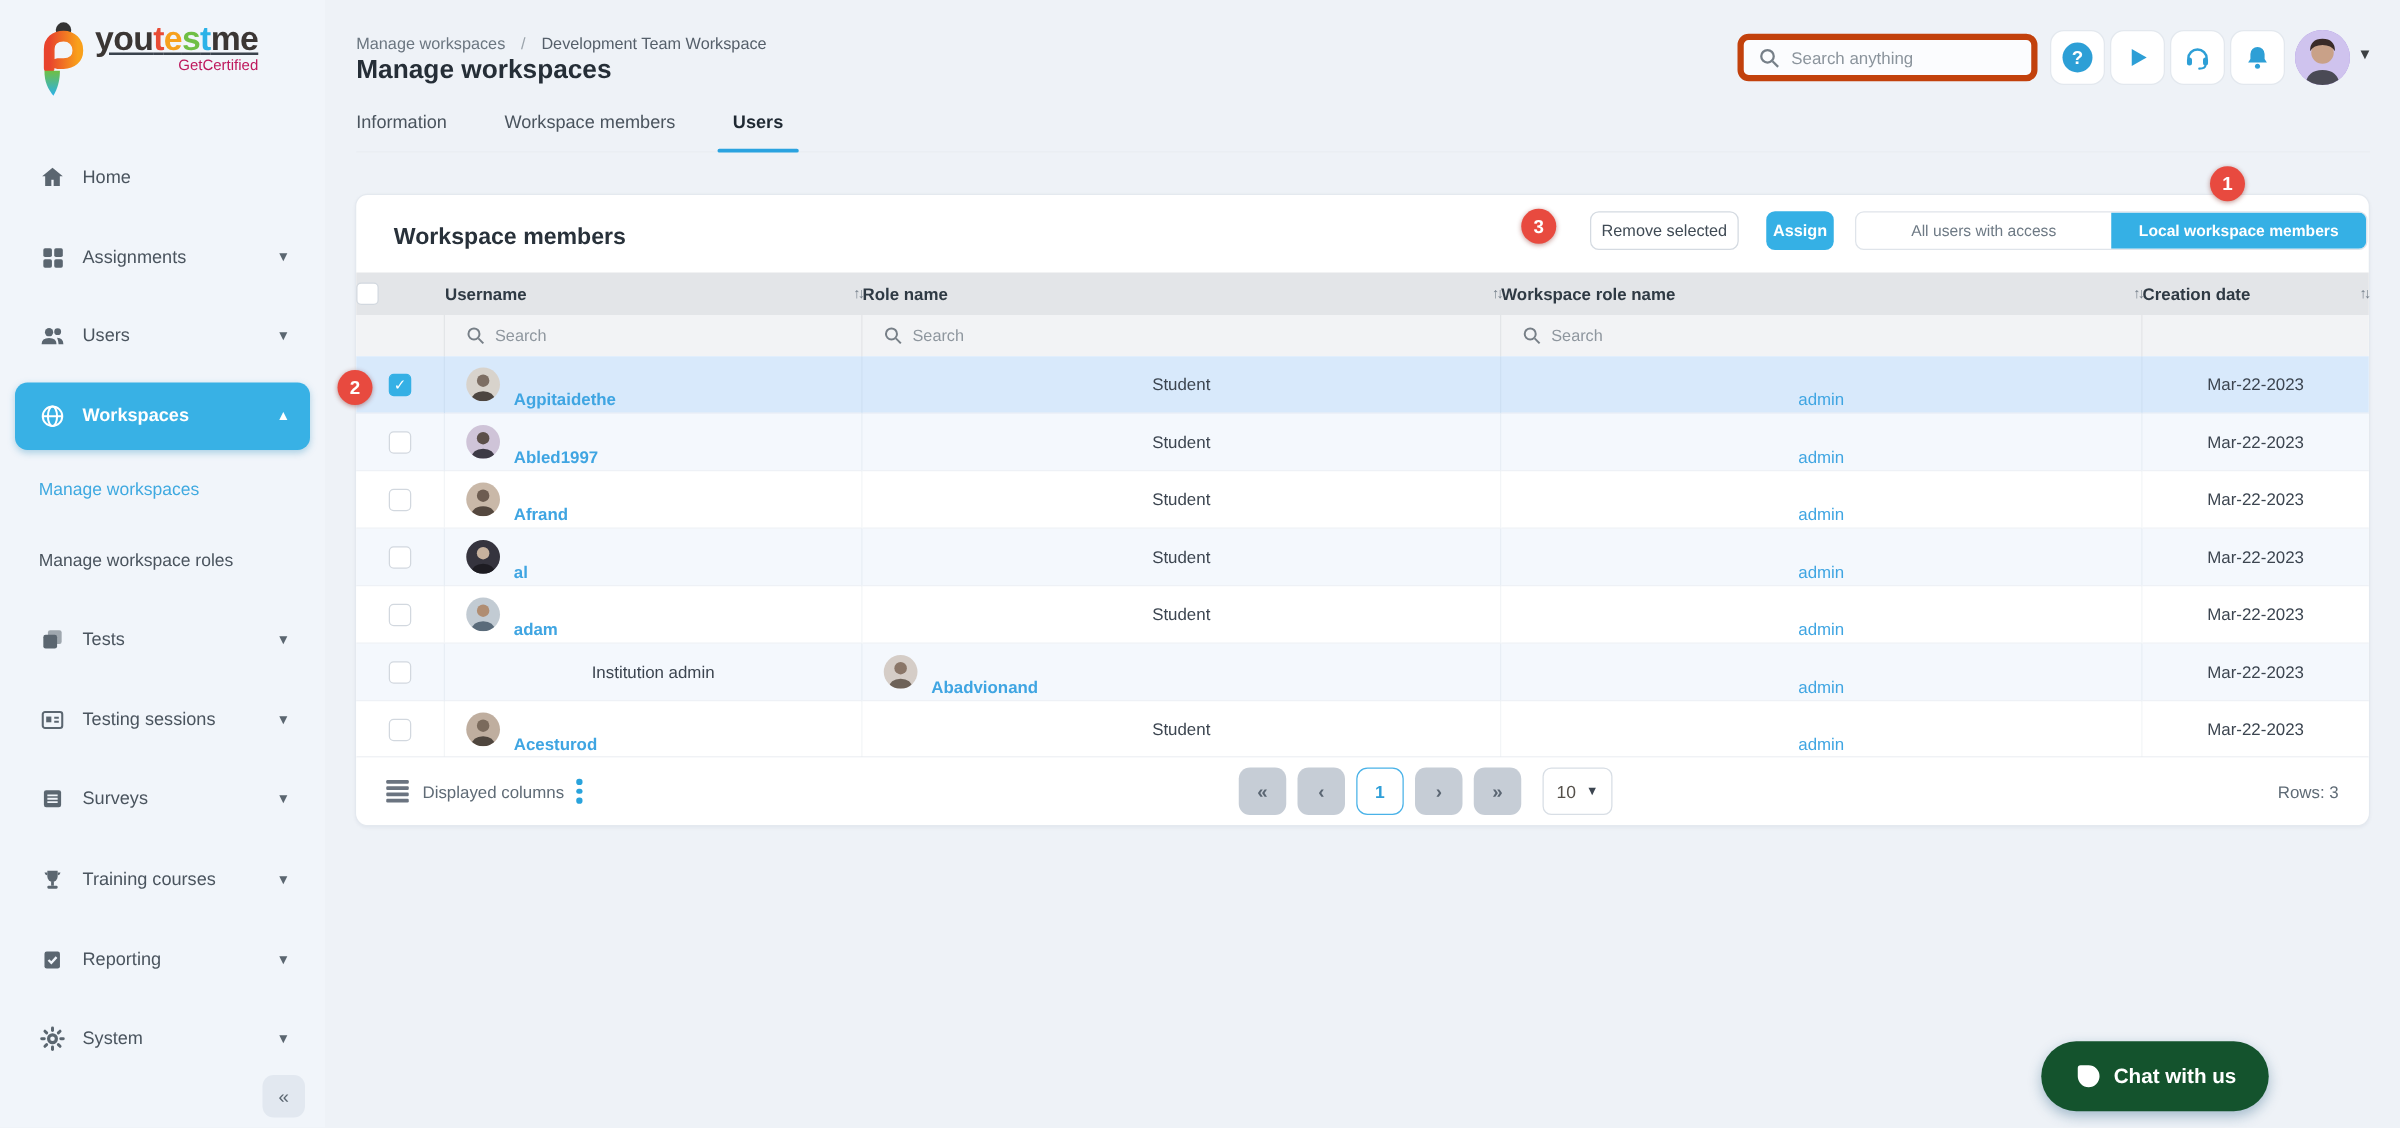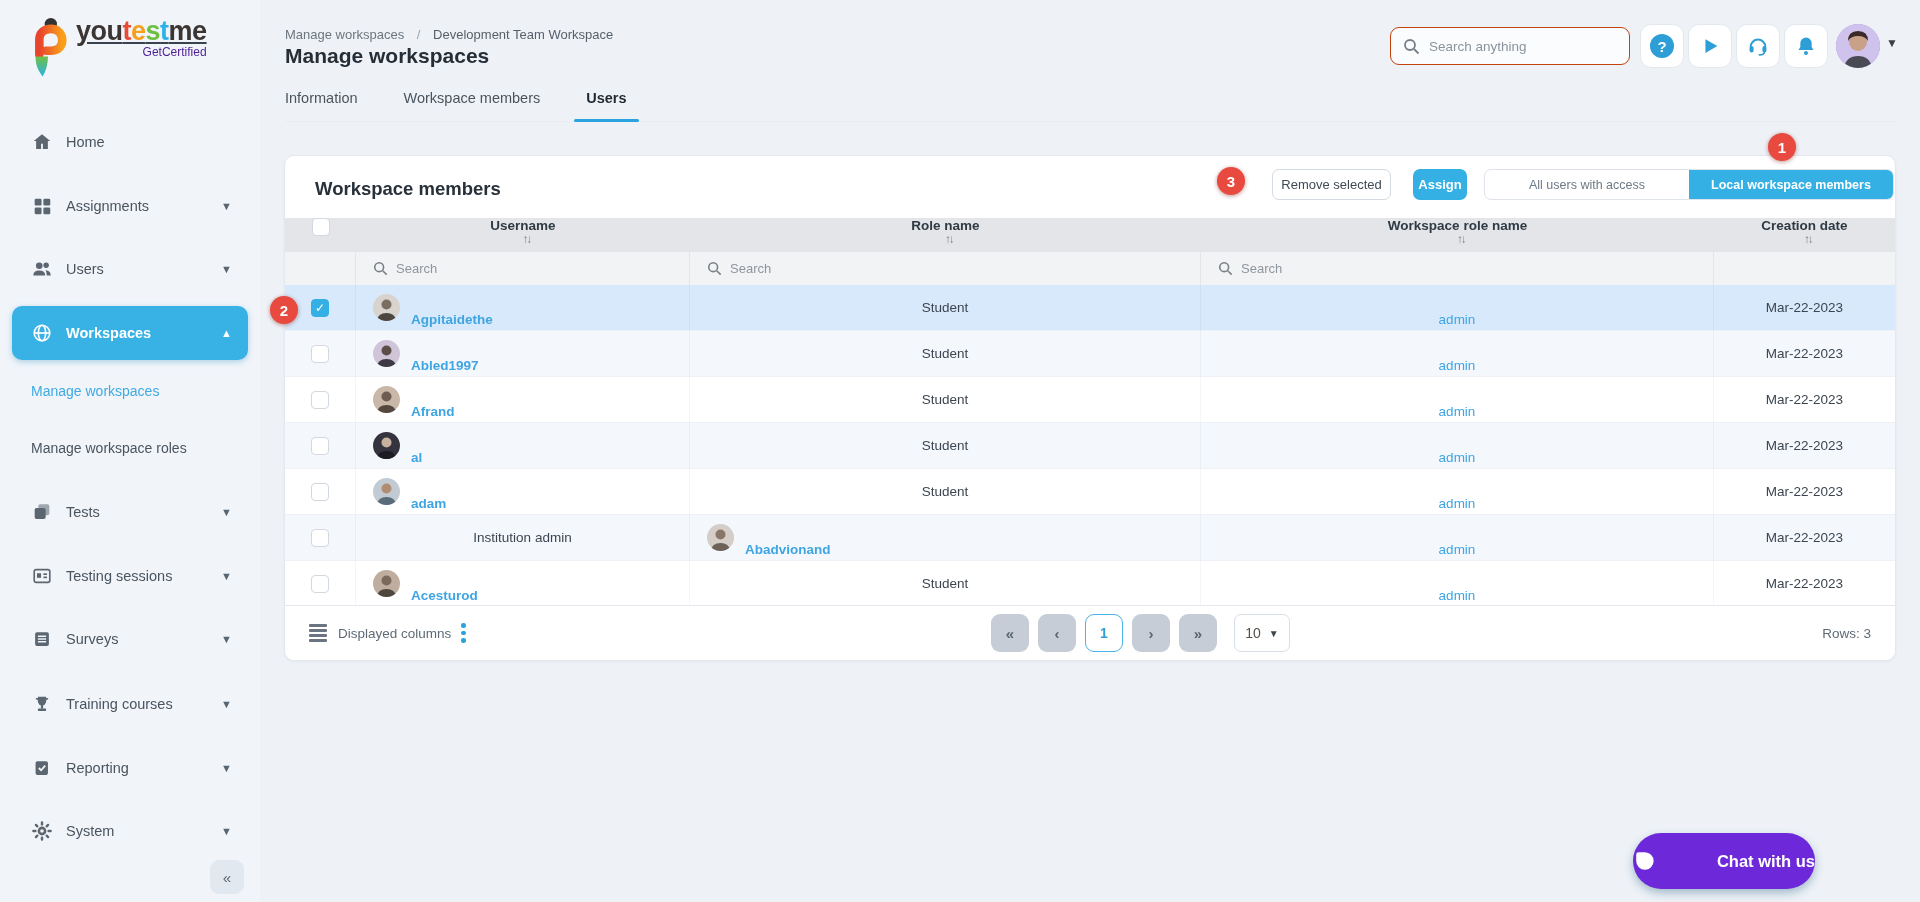--- a/index.html
+++ b/index.html
@@ -5,21 +5,21 @@
   * { box-sizing: border-box; margin: 0; padding: 0; }
   html,body { width:1920px; height:902px; overflow:hidden;
     font-family:"Liberation Sans", sans-serif; background:#eef2f7; color:#3a434d; }
   #stage { position:relative; width:1920px; height:902px; }
 
   
   .sidebar { position:absolute; left:0; top:0; width:260px; height:902px; background:#f1f5fa; }
   .logo { position:absolute; left:26px; top:16px; display:flex; align-items:flex-start; gap:8px; }
   .logo-word { font-size:27px; font-weight:bold; letter-spacing:-0.5px; margin-top:22px;text-decoration:underline; }
   .lw-dark{color:#3b3634} .lw-red{color:#e84b35} .lw-orange{color:#f6a11d} .lw-green{color:#6fbf44} .lw-blue{color:#2bb2e8}
-  .logo-tag { text-align:right; font-size:12px; color:#4c1d95; margin-top:-2px; }
+  .logo-tag { text-align:right; font-size:12px; color:#be185d; margin-top:-2px; }
   .nav-item { position:absolute; left:0; width:260px; height:44px; display:flex; align-items:center;
     padding-left:31px; font-size:14.5px; color:#4a545e; cursor:pointer; }
   .nav-item .nicon { width:22px; height:22px; margin-right:13px; color:#5b6670; flex:0 0 22px; }
   .nav-item .chev { position:absolute; right:28px; font-size:11px; color:#5b6670; }
   .nav-active-pill { position:absolute; left:12px; width:236px; height:54px; top:306px;
     background:#38b1e5; border-radius:10px; box-shadow:0 2px 6px rgba(40,140,190,.35); }
   .nav-item.active { color:#ffffff; font-weight:bold; }
   .nav-item.active .nicon, .nav-item.active .chev { color:#ffffff; }
   .sub-item { position:absolute; left:0; width:260px; height:40px; display:flex; align-items:center;
     padding-left:31px; font-size:14px; color:#4a545e; cursor:pointer; }
@@ -33,21 +33,21 @@
   .breadcrumb .sep { margin:0 9px; color:#9aa3ab; }
   .breadcrumb .cur { color:#555f6a; }
   .page-title { position:absolute; left:285px; top:44px; font-size:21px; font-weight:bold; color:#252e37; }
   .tabs { position:absolute; left:285px; right:24px; top:88px; height:34px; display:flex; gap:46px;
     border-bottom:1px solid #e9edf2; }
   .tab { position:relative; font-size:14.5px; color:#4a545e; padding:2px 0 14px 0; cursor:pointer; }
   .tab.active { color:#1f2933; font-weight:bold; }
   .tab.active::after { content:""; position:absolute; left:-12px; right:-12px; bottom:-1px; height:3px;
     background:#2aa3e0; border-radius:2px; }
   .topsearch { position:absolute; left:1390px; top:27px; width:240px; height:38px; background:#fbfcfe;
-    border:1px solid #c2410c; border-radius:9px; display:flex; align-items:center; padding:0 12px; gap:9px; }
+    border:5px solid #c2410c; border-radius:9px; display:flex; align-items:center; padding:0 12px; gap:9px; }
   .topsearch input { border:none; outline:none; background:transparent; font-size:13.5px; color:#3c4550;
     width:100%; font-family:"Liberation Sans",sans-serif; }
   .topsearch input::placeholder { color:#8b949c; }
   .icon-btn { position:absolute; top:24px; width:44px; height:44px; background:#ffffff; border:1px solid #e3e8ee;
     border-radius:11px; display:flex; align-items:center; justify-content:center; cursor:pointer; }
   .qmark { width:24px; height:24px; border-radius:50%; background:#2d9fd6; color:#fff; font-weight:bold;
     font-size:15px; display:flex; align-items:center; justify-content:center; }
   .avatar-top { position:absolute; left:1836px; top:24px; width:44px; height:44px; border-radius:50%;
     background:#cfc3ee; box-shadow:0 0 0 2px #b9a7e6 inset; overflow:hidden; cursor:pointer; }
   .caret-top { position:absolute; left:1886px; top:36px; font-size:12px; color:#3c4043; cursor:pointer; }
@@ -63,22 +63,22 @@
   .toggle { position:absolute; left:1199px; top:13px; width:410px; height:31px; border:1px solid #dfe4ea;
     border-radius:7px; overflow:hidden; display:flex; background:#fff; }
   .toggle .opt { flex:1; display:flex; align-items:center; justify-content:center; font-size:12.5px;
     color:#6e7a85; cursor:pointer; }
   .toggle .opt.active { background:#35b0e5; color:#fff; font-weight:bold; }
 
   
   .tbl { position:absolute; left:0; top:62px; width:1610px; }
   .trow, .thead, .tsearch { display:grid; grid-template-columns:71px 334px 511px 513px 181px; }
   .thead { height:34px; background:#e3e5e8; }
-  .thead .hcell { display:flex; align-items:center; justify-content:flex-start; font-size:13.5px; font-weight:bold;
-    color:#2f3a44;flex-direction:column; }
+  .thead .hcell { display:flex; align-items:center; justify-content:space-between; font-size:13.5px; font-weight:bold;
+    color:#2f3a44; }
   .sort { margin-left:7px; font-size:11.5px; color:#77818c; letter-spacing:-2px; font-weight:normal; }
   .tsearch { height:33px; background:#f2f3f5; }
   .tsearch .scell { display:flex; align-items:center; gap:8px; padding-left:17px;
     border-right:1px solid #e3e5e8; }
   .tsearch .scell:last-child { border-right:none; }
   .tsearch input { border:none; outline:none; background:transparent; font-size:13px; color:#3c4550; width:75%;
     font-family:"Liberation Sans",sans-serif; }
   .tsearch input::placeholder { color:#8e969e; }
   .trow { height:46px; background:#fff; }
   .trow.stripe { background:#f4f8fd; }
@@ -110,22 +110,22 @@
   .pbtn.cur { background:#fff; border:1.5px solid #49b2e8; color:#2f9fd8; font-size:14px; }
   .psize { margin-left:8px; width:56px; height:38px; background:#fff; border:1px solid #d8dee5; border-radius:7px;
     display:flex; align-items:center; justify-content:center; gap:8px; font-size:14px; color:#55504a; cursor:pointer; }
   .psize .pchev { font-size:10px; color:#3c4550; }
   .rowcount { position:absolute; right:24px; font-size:13.5px; color:#5f6b76; }
 
   
   .badge { position:absolute; width:28px; height:28px; border-radius:50%; background:#e84a3f; color:#fff;
     font-size:15px; font-weight:bold; display:flex; align-items:center; justify-content:center;
     box-shadow:0 1px 4px rgba(120,20,10,.45); z-index:40; }
-  .chat { position:absolute; left:1633px; top:833px; width:182px; height:56px; background:#6d28d9;
-    border-radius:28px; display:flex; align-items:center; justify-content:space-between; gap:10px; color:#fff;
+  .chat { position:absolute; left:1633px; top:833px; width:182px; height:56px; background:#14532d;
+    border-radius:28px; display:flex; align-items:center; justify-content:center; gap:10px; color:#fff;
     font-size:16.5px; font-weight:bold; box-shadow:0 4px 10px rgba(20,80,120,.35); cursor:pointer; }
   svg { display:block; }
 </style>
 </head>
 <body>
 
 <div id="stage">
 
   <aside class="sidebar">
     <div class="logo">

